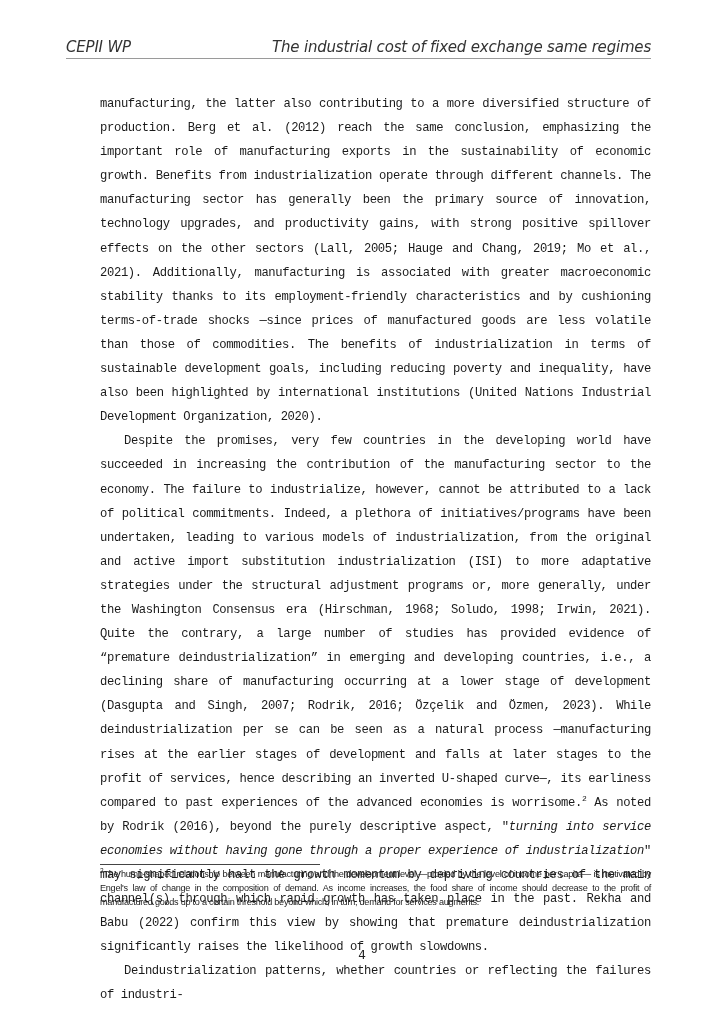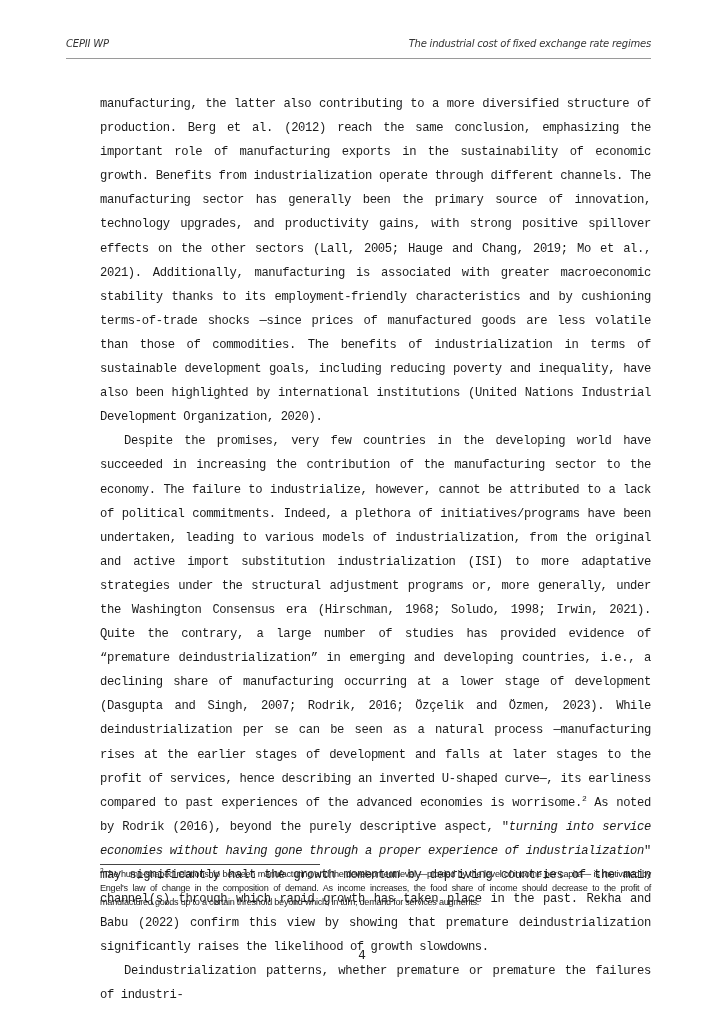--- a/index.html
+++ b/index.html
@@ -16,21 +16,21 @@
       font-family: "DejaVu Sans", sans-serif;
     }
     .running-header {
       position: absolute;
       left: 66px;
       top: 38px;
       width: 585px;
       height: 14px;
       font-family: "DejaVu Sans", sans-serif;
       font-style: italic;
-      font-size: 10px;
+      font-size: 15px;
       color: #333;
       letter-spacing: -0.2px;
     }
     .running-header .left { position: absolute; left: 0; top: 0; }
     .running-header .right { position: absolute; right: 0; top: 0; }
     .header-rule {
       position: absolute;
       left: 66px;
       top: 58px;
       width: 585px;
@@ -94,26 +94,26 @@
       font-family: "DejaVu Sans", sans-serif;
       font-size: 12px;
       color: #222;
     }
   </style>
 </head>
 <body>
 
 <div class="running-header">
   <span class="left">CEPII WP</span>
-  <span class="right">The industrial cost of fixed exchange rate regimes</span>
+  <span class="right">The industrial cost of fixed exchange same regimes</span>
 </div>
 <div class="header-rule"></div>
 
 <div class="body-text">
   <p>manufacturing, the latter also contributing to a more diversified structure of production. Berg et al. (2012) reach the same conclusion, emphasizing the important role of manufacturing exports in the sustainability of economic growth. Benefits from industrialization operate through different channels.  The manufacturing sector has generally been the primary source of innovation, technology upgrades, and productivity gains, with strong positive spillover effects on the other sectors (Lall, 2005; Hauge and Chang, 2019; Mo et al., 2021). Additionally, manufacturing is associated with greater macroeconomic stability thanks to its employment-friendly characteristics and by cushioning terms-of-trade shocks —since prices of manufactured goods are less volatile than those of commodities.  The benefits of industrialization in terms of sustainable development goals, including reducing poverty and inequality, have also been highlighted by international institutions (United Nations Industrial Development Organization, 2020).</p>
   <p class="indent"><span>Despite the promises, very few countries in the developing world have succeeded in increasing the contribution of the manufacturing sector to the economy.  The failure to industrialize, however, cannot be attributed to a lack of political commitments. Indeed, a plethora of initiatives/programs have been undertaken, leading to various models of industrialization, from the original and active import substitution industrialization (ISI) to more adaptative strategies under the structural adjustment programs or, more generally, under the Washington Consensus era (Hirschman, 1968; Soludo, 1998; Irwin, 2021).  Quite the contrary, a large number of studies has provided evidence of “premature deindustrialization” in emerging and developing countries, i.e., a declining share of manufacturing occurring at a lower stage of development (Dasgupta and Singh, 2007; Rodrik, 2016; Özçelik and Özmen, 2023).  While deindustrialization per se can be seen as a natural process —manufacturing rises at the earlier stages of development and falls at later stages to the profit of services, hence describing an inverted U-shaped curve—, its earliness compared to past experiences of the advanced economies is worrisome.</span><sup>2</sup><span> As noted by Rodrik (2016), beyond the purely descriptive aspect, "</span><em>turning into service economies without having gone through a proper experience of industrialization</em><span>" may significantly halt the growth momentum by depriving countries of the main channel(s) through which rapid growth has taken place in the past.  Rekha and Babu (2022) confirm this view by showing that premature deindustrialization significantly raises the likelihood of growth slowdowns.</span></p>
-  <p class="indent">Deindustrialization patterns, whether premature or premature the failures of industri-</p>
+  <p class="indent">Deindustrialization patterns, whether countries or reflecting the failures of industri-</p>
 </div>
 
 <div class="footnote-rule"></div>
 <div class="footnote"><sup>2</sup><span>The hump-shaped relationship between manufacturing and the development level —proxied by the level of income per capita— is motivated by Engel's law of change in the composition of demand.  As income increases, the food share of income should decrease to the profit of manufactured goods up to a certain threshold beyond which, in turn, demand for services augments.</span></div>
 
 <div class="page-number">4</div>
 
 </body></html>

